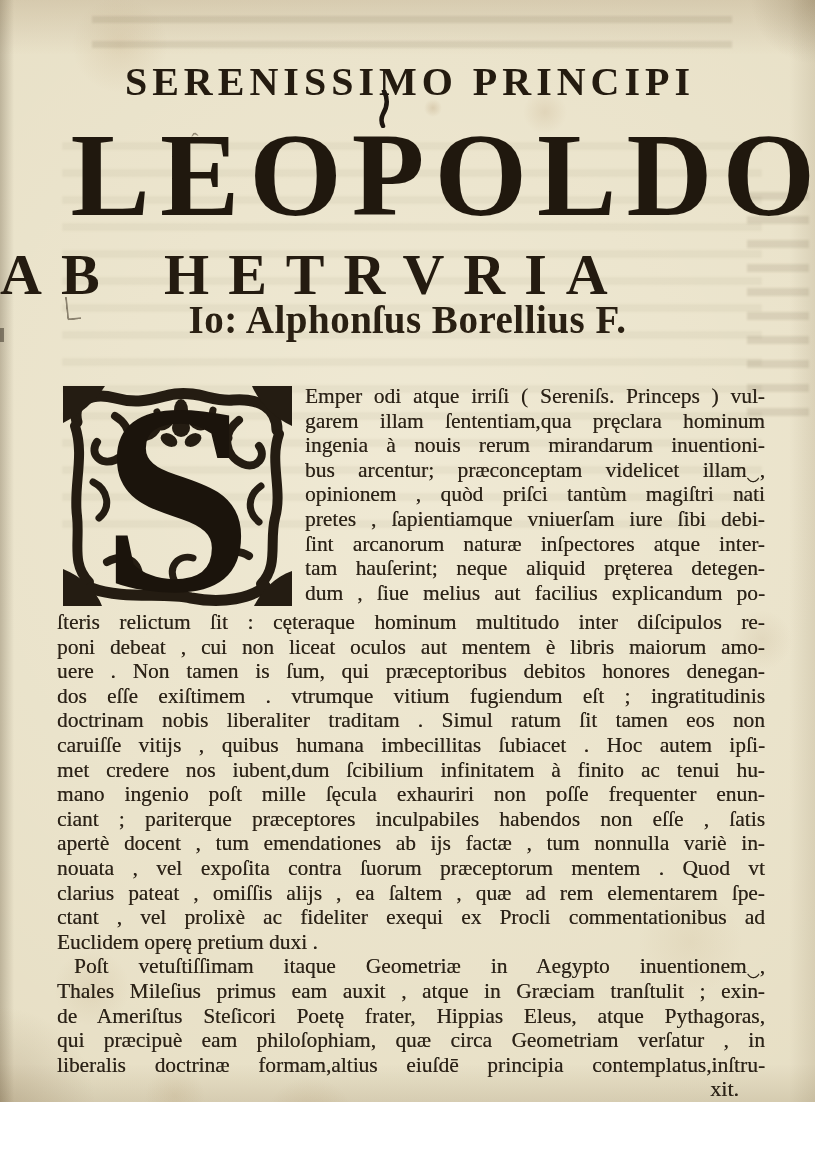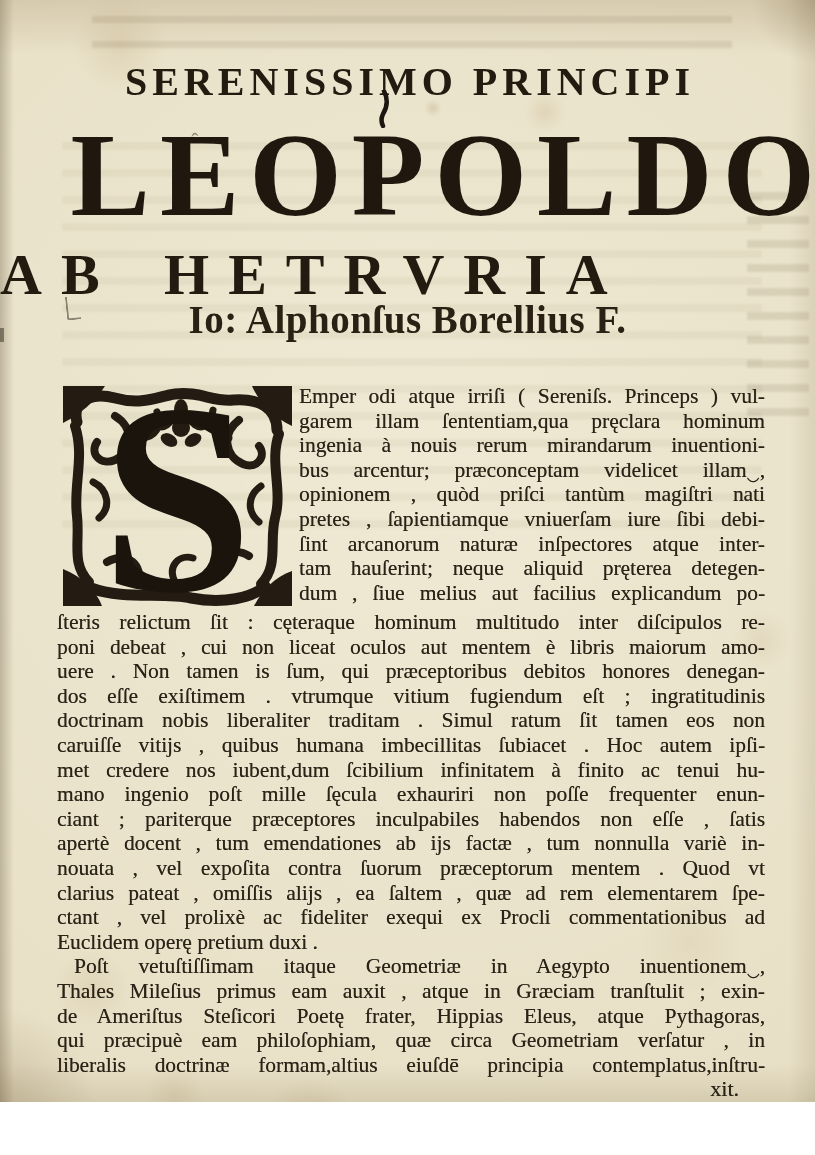--- a/index.html
+++ b/index.html
@@ -59,21 +59,21 @@
     font-size:58px;font-weight:bold;line-height:1;color:#241b10;margin-top:14px;
   }
   .subtitle span{display:inline-block;letter-spacing:19px;margin-right:-19px;word-spacing:12px;}
   .dedication{
     position:absolute;top:300px;left:0;width:100%;text-align:center;
     font-size:39px;font-weight:bold;line-height:1;color:#2a2013;letter-spacing:.5px;
   }
 
   .opening{position:absolute;top:386px;left:63px;width:702px;display:flex;}
   .initial-box{flex:0 0 229px;height:220px;margin-right:7px;}
-  .col-lines{flex:1;margin-top:-2px;}
+  .col-lines{flex:1;margin-top:-2px;margin-left:6px;}
 
   .tline{
     font-size:21.4px;line-height:24.6px;white-space:nowrap;
     text-align:justify;text-align-last:justify;
     text-shadow:0.25px 0 0.35px rgba(43,34,23,.65);
   }
   .col-lines .tline{white-space:normal;}
   .fullblock{position:absolute;top:610px;left:57px;width:708px;}
   .fullblock .tline{white-space:normal;}
   .nojustlast .tline:last-child{text-align-last:left;}

